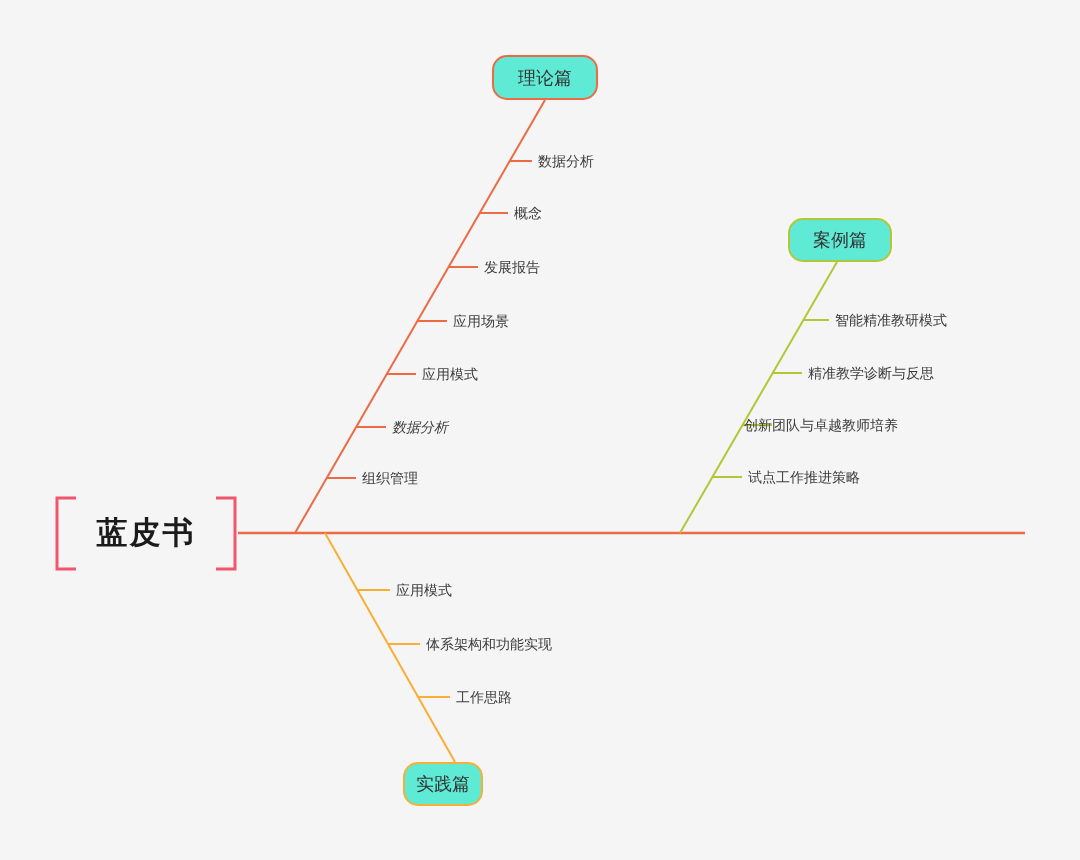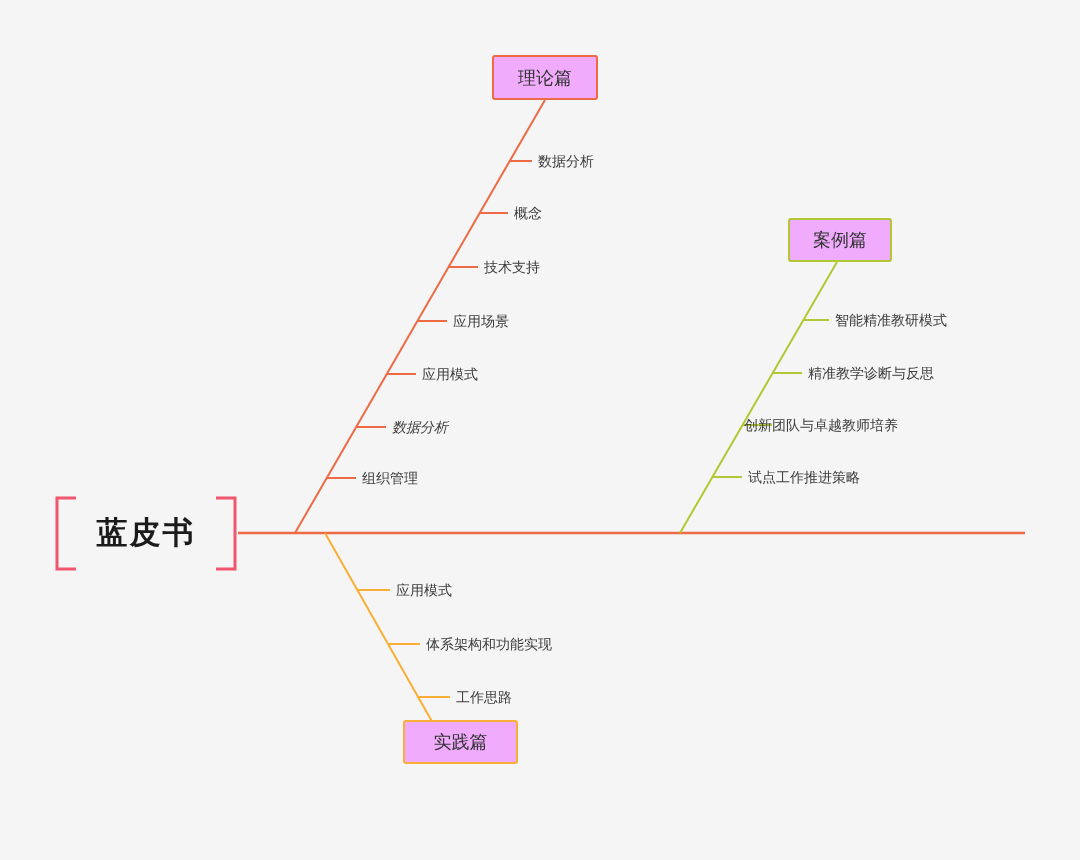--- a/index.html
+++ b/index.html
@@ -38,31 +38,31 @@
     width: 152px; height: 42px;
     display: flex; align-items: center; justify-content: center;
     font-size: 31px;
     font-weight: bold;
     color: #1b1b1b;
     letter-spacing: 2px;
     cursor: default;
   }
   .branch-box {
     position: absolute;
-    background: #f0abfc;
+    background: #5eead4;
     border: 2px solid;
-    border-radius: 3px;
+    border-radius: 15px;
     display: flex; align-items: center; justify-content: center;
     font-size: 18px;
     color: #333333;
     cursor: default;
   }
   .box-theory   { left: 492px; top: 55px;  width: 106px; height: 45px; border-color: var(--theory); }
   .box-case     { left: 788px; top: 218px; width: 104px;  height: 44px; border-color: var(--case); }
-  .box-practice { left: 403px; top: 720px; width: 115px; height: 44px; border-color: var(--practice); }
+  .box-practice { left: 403px; top: 762px; width: 80px; height: 44px; border-color: var(--practice); }
 
   .item {
     position: absolute;
     font-size: 14px;
     color: #3b3b3b;
     line-height: 18px;
     white-space: nowrap;
     cursor: default;
   }
 </style>
@@ -100,21 +100,21 @@
   </svg>
 
   <div class="root-title">蓝皮书</div>
 
   <div class="branch-box box-theory">理论篇</div>
   <div class="branch-box box-case">案例篇</div>
   <div class="branch-box box-practice">实践篇</div>
 
   <div class="item" style="left:538px; top:152px;">数据分析</div>
   <div class="item" style="left:514px; top:204px;">概念</div>
-  <div class="item" style="left:484px; top:258px;">技术支持</div>
+  <div class="item" style="left:484px; top:258px;">发展报告</div>
   <div class="item" style="left:453px; top:312px;">应用场景</div>
   <div class="item" style="left:422px; top:365px;">应用模式</div>
   <div class="item" style="left:392px; top:418px;font-style:italic;">数据分析</div>
   <div class="item" style="left:362px; top:469px;">组织管理</div>
 
   <div class="item" style="left:835px; top:311px;">智能精准教研模式</div>
   <div class="item" style="left:808px; top:364px;">精准教学诊断与反思</div>
   <div class="item" style="left:744px; top:416px;text-align:center;">创新团队与卓越教师培养</div>
   <div class="item" style="left:748px; top:468px;">试点工作推进策略</div>
 

